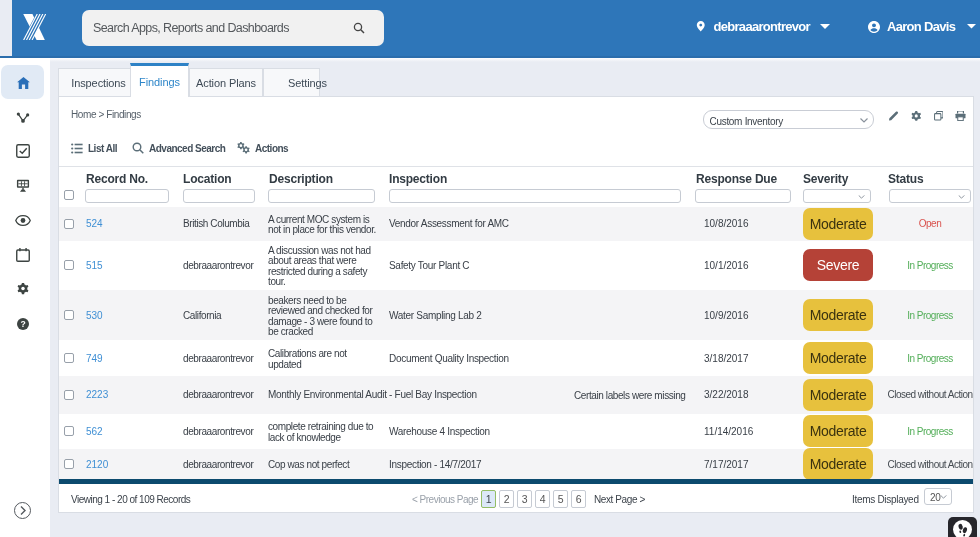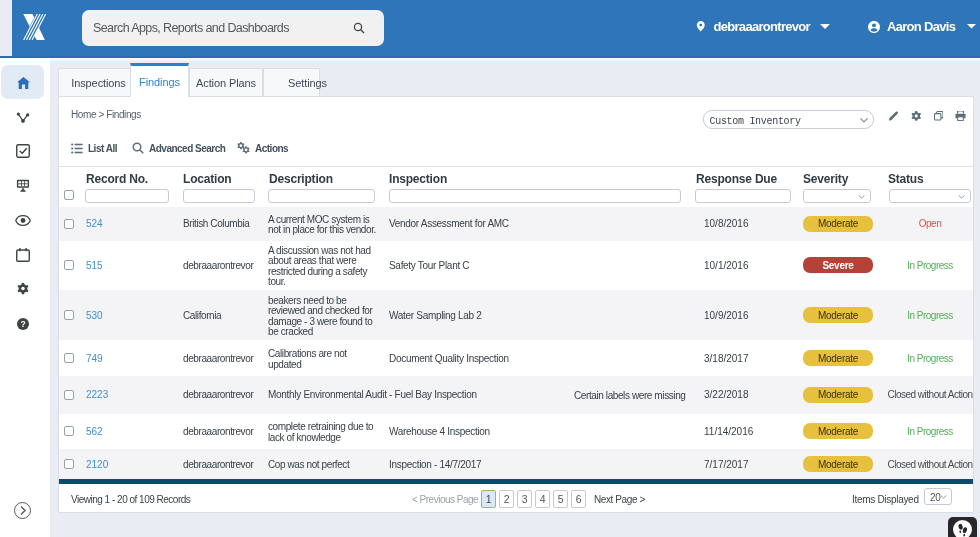--- a/index.html
+++ b/index.html
@@ -23,21 +23,21 @@
 
 
 .tab { position:absolute; top:68px; height:29px; background:#f7f8fa; border:1px solid #d9dde4; border-bottom:none; display:flex; align-items:center; justify-content:center; font-size:11px; letter-spacing:-0.1px; color:#3e4a56; }
 #tab-active { position:absolute; top:63px; height:34px; background:#fff; border:1px solid #d9dde4; border-bottom:none; border-top:3px solid #2e82c6; display:flex; align-items:center; justify-content:center; font-size:11px; letter-spacing:-0.1px; color:#2e86c9; z-index:3; }
 
 
 #panel { position:absolute; left:58px; top:96px; width:916px; height:417px; background:#fff; border:1px solid #d9dde4; border-top:none; }
 #tabline { position:absolute; left:58px; top:96px; width:916px; height:1px; background:#d9dde4; z-index:2; }
 
 #breadcrumb { position:absolute; left:12px; top:13px; font-size:10px; letter-spacing:-0.4px; color:#555f69; }
-#viewsel { position:absolute; left:644px; top:14px; width:171px; height:19px; border:1px solid #c9cdd5; border-radius:9px; font-size:10.5px; color:#3c434b; background:#fff;font-family:Liberation Mono, monospace; }
+#viewsel { position:absolute; left:644px; top:14px; width:171px; height:19px; border:1px solid #c9cdd5; border-radius:9px; font-size:10.5px; color:#3c434b; background:#fff; }
 #viewsel span { position:absolute; left:5.5px; top:4.5px; font-size:10px; letter-spacing:-0.3px; }
 .toolbtn { position:absolute; top:44px; height:16px; display:flex; align-items:center; font-size:10px; font-weight:bold; color:#44505b; letter-spacing:-0.5px; }
 #divider1 { position:absolute; left:0; top:70px; width:914px; height:1px; background:#dfe2e7; z-index:5; }
 
 
 #thead { position:absolute; left:0; top:70px; width:914px; height:41px; background:#fff; }
 .th { position:absolute; top:6px; font-size:12px; font-weight:bold; color:#333c44; letter-spacing:-0.2px; }
 .finput { position:absolute; top:23px; height:14px; border:1px solid #c6cbd3; border-radius:3px; background:#fff; }
 .fsel { position:absolute; top:23px; height:14px; border:1px solid #c6cbd3; border-radius:3px; background:#fff; }
 .cbx { width:10px; height:10px; border:1px solid #98a0aa; border-radius:2px; background:#fff; }
@@ -48,23 +48,23 @@
 .cell { font-size:10px; color:#3a4048; display:flex; align-items:center; }
 .c0 { width:26px; padding-left:5px; }
 .c1 { width:98px; padding-left:1px; }
 .c1 a { color:#3f8fd4; text-decoration:none; }
 .c2 { width:85px; letter-spacing:-0.4px; }
 .c3 { width:121px; line-height:10.5px; } .c3 > div { white-space:nowrap; letter-spacing:-0.4px; padding-top:3px; }
 .c4 { width:306px; letter-spacing:-0.3px; }
 .c5 { width:108px; padding-left:9px; }
 .c6 { width:84px; }
 .c7 { width:86px; justify-content:center; text-align:center; white-space:nowrap; letter-spacing:-0.5px; }
-.badge { width:70px; height:16px; border-radius:7px; font-size:10px; letter-spacing:-0.3px; display:flex; align-items:center; justify-content:center; }
+.badge { width:70px; height:32px; border-radius:7px; font-size:14px; letter-spacing:-0.3px; display:flex; align-items:center; justify-content:center; }
 .b-mod { background:#e7c13d; color:#3a320f; }
-.b-sev { background:#b54237; color:#fff;font-weight:bold; }
+.b-sev { background:#b54237; color:#fff; }
 .st-open { color:#d9534f; }
 .st-prog { color:#53ae59; }
 .st-closed { color:#464c52; }
 
 
 #pfoot { position:absolute; left:0; top:383px; width:914px; height:33px; border-top:5px solid #0c4a6e; background:#fff; font-size:10px; letter-spacing:-0.2px; color:#3c434b; }
 .pagebox { position:absolute; top:6px; width:15px; height:18px; border:1px solid #c6cbd3; border-radius:2px; background:#fff; display:flex; align-items:center; justify-content:center; font-size:10.5px; color:#555; }
 
 
 #accbtn { position:absolute; left:948px; top:517px; width:29px; height:24px; background:#26262b; border-radius:5px; display:flex; align-items:center; justify-content:center; }

